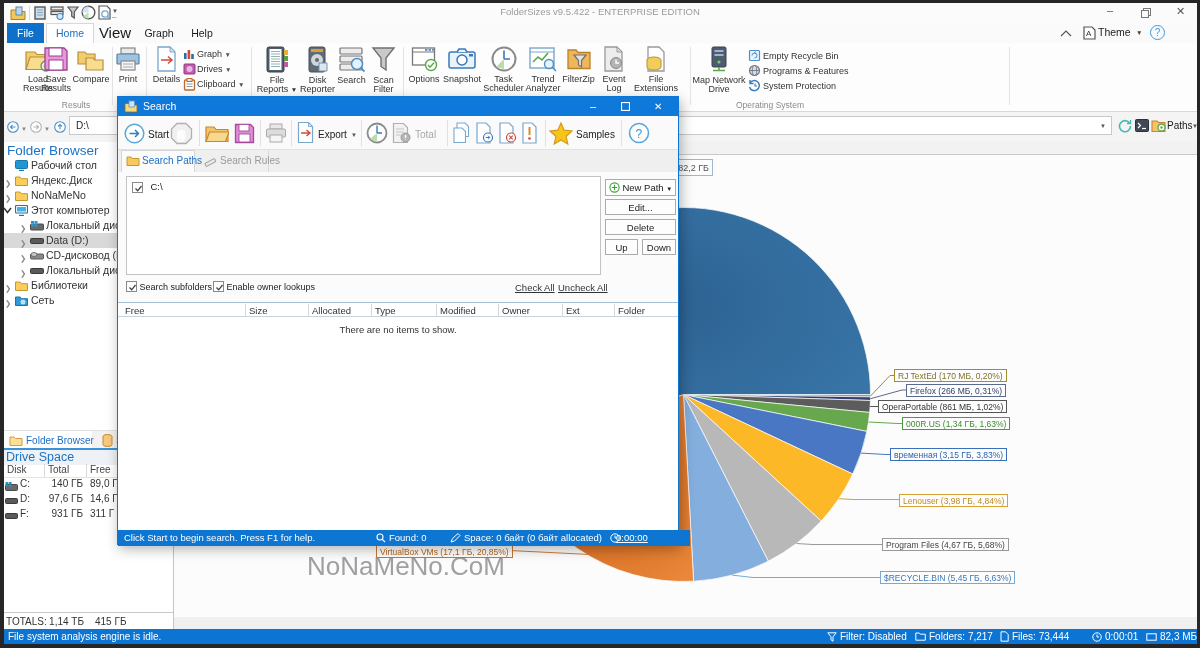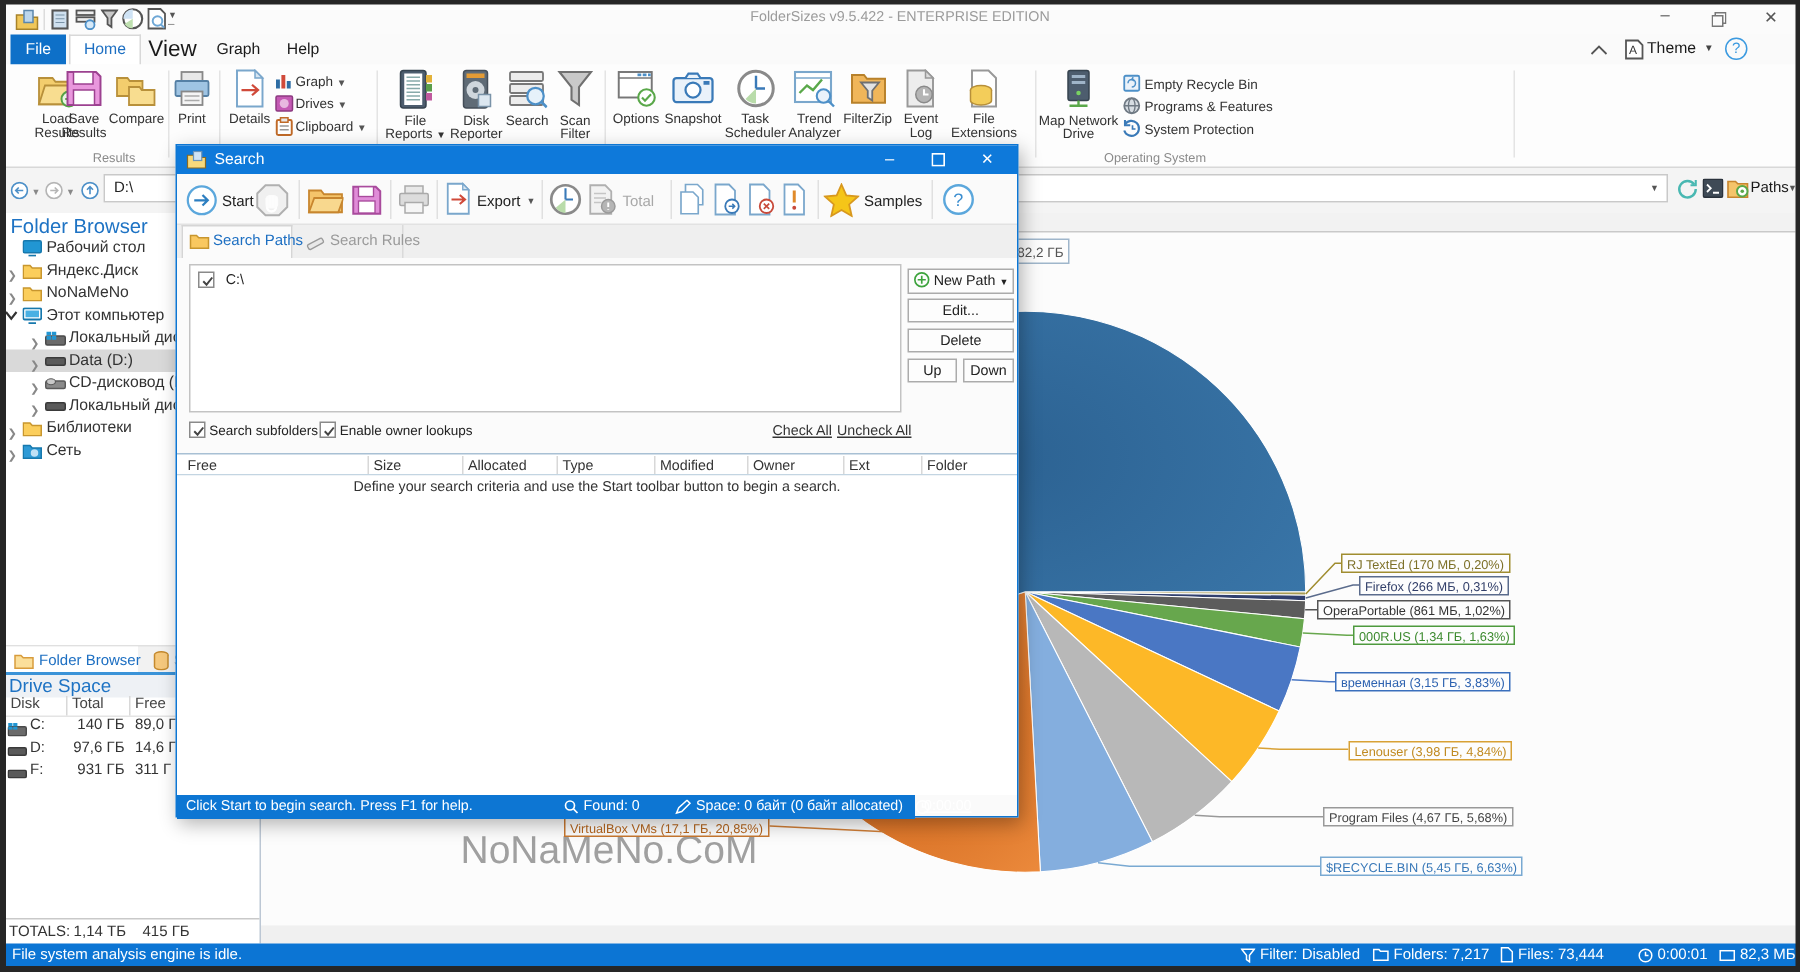--- a/index.html
+++ b/index.html
@@ -610,24 +610,24 @@
       <span class="abs" style="left:500px;top:2px;">Folder</span>
       <span class="colsep" style="left:127px;"></span>
         <span class="colsep" style="left:190px;"></span>
         <span class="colsep" style="left:253px;"></span>
         <span class="colsep" style="left:318px;"></span>
         <span class="colsep" style="left:380px;"></span>
         <span class="colsep" style="left:444px;"></span>
         <span class="colsep" style="left:496px;"></span>
     </div>
     <div class="abs" style="left:0;top:145px;width:560px;height:213px;background:#fff;text-align:center;font-size:9.5px;color:#333;">
-      <div style="margin-top:2px;">Define your search criteria and use the Start toolbar button to begin a search.</div>
+      <div style="margin-top:7px;">There are no items to show.</div>
     </div>
   </div>
-  <div class="abs" style="left:0;top:433px;width:492px;height:16px;background:#0d76d3;color:#fff;font-size:9.5px;line-height:16px;">
+  <div class="abs" style="left:0;top:433px;width:572px;height:16px;background:#0d76d3;color:#fff;font-size:9.5px;line-height:16px;">
     <span style="margin-left:6px;">Click Start to begin search. Press F1 for help.</span>
     <svg class="abs" style="left:258px;top:3px;" width="10" height="10" viewBox="0 0 10 10">
         <circle cx="4" cy="4" r="3" fill="none" stroke="#fff" stroke-width="1.1"></circle>
         <path d="M6.3 6.3 L9 9" stroke="#fff" stroke-width="1.1"></path>
       </svg>
     <span class="abs" style="left:271px;">Found: 0</span>
     <svg class="abs" style="left:332px;top:3px;" width="11" height="10" viewBox="0 0 11 10">
         <path d="M1 9 l1.5 -3.5 L8 0.5 l2 2 L4.5 8 Z" fill="none" stroke="#fff" stroke-width="1"></path>
       </svg>
     <span class="abs" style="left:346px;">Space: 0 байт (0 байт allocated)</span>

